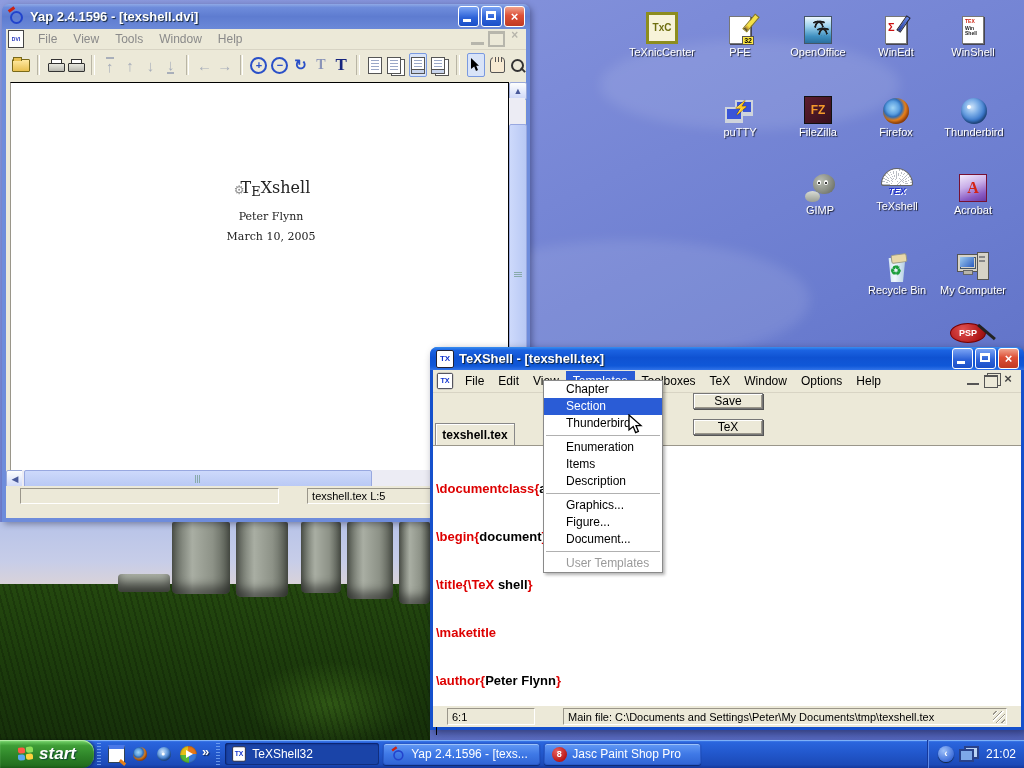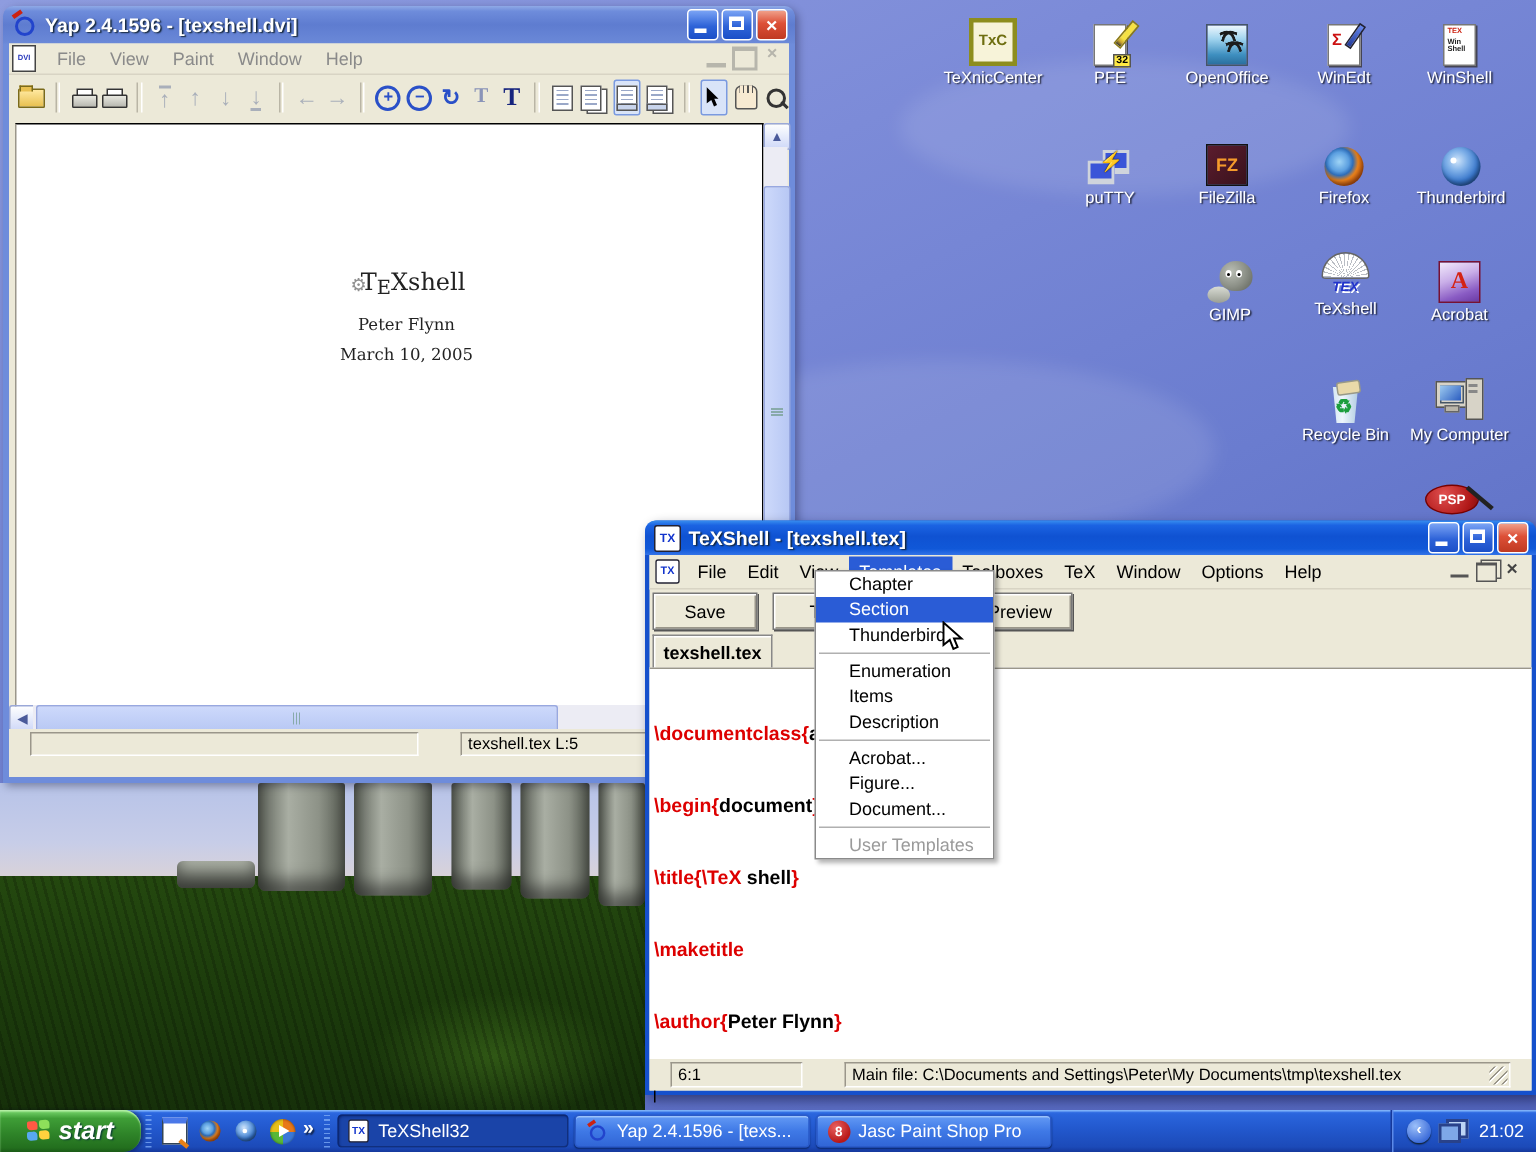--- a/index.html
+++ b/index.html
@@ -188,21 +188,21 @@
   .txs-logo{width:16px;height:16px;background:#fff;border:1px solid #223;border-radius:2px;
      color:#1133cc;font-size:8px;font-weight:bold;text-align:center;line-height:15px;}
   #txs-menubar{height:22px;border-bottom:1px solid #d8d4c4;font-size:12px;}
   #txs-menubar .mi{padding:3px 7px;color:#000;}
   #txs-menubar .mi.hl{background:#2a5cd6;color:#fff;}
   .mdi-ctl{margin-left:auto;display:flex;gap:5px;padding-right:6px;}
   .mdi-ctl i{width:12px;height:10px;position:relative;}
   .mdi-ctl .g1{border-bottom:2px solid #555;height:8px;}
   .mdi-ctl .g2{border:1px solid #555;border-top-width:2px;box-shadow:3px -2px 0 -1px #ece9d8,3px -2px 0 0 #555;}
   .mdi-ctl .g3::before{content:"×";position:absolute;top:-4px;left:1px;color:#444;font-weight:bold;font-size:13px;}
-  #txs-toolbar{height:29px;display:flex;align-items:center;gap:10px;padding-left:2px;}
+  #txs-toolbar{height:29px;display:flex;align-items:center;gap:10px;padding-left:2px;flex-direction:column;}
   .xbtn{width:68px;height:23px;background:#ece9d8;border:1px solid #777;
      box-shadow:inset 1px 1px 0 #fff,inset -1px -1px 0 #9a968a,1px 1px 0 #555;
      font-size:12px;display:flex;align-items:center;justify-content:center;}
   #txs-tabrow{height:23px;border-bottom:1px solid #fff;position:relative;}
   .tab{position:absolute;left:2px;top:1px;width:78px;height:22px;background:#ece9d8;
      border:1px solid #888;border-bottom:none;box-shadow:inset 1px 1px 0 #fff;
      font-size:12px;font-weight:bold;display:flex;align-items:center;justify-content:center;}
   #txs-editor{position:absolute;left:3px;top:98px;right:3px;bottom:24px;background:#fff;border-top:1px solid #9a968a;
      font-size:13px;font-weight:bold;line-height:16px;padding:3px 0 0 3px;white-space:pre;}
   .cm{color:#dd0000;} .ar{color:#000;}
@@ -419,21 +419,21 @@
           <div class="glyph-close">×</div>
         </div>
     </div>
   </div>
   <div class="frame"></div>
 
   <div class="menubar" id="yap-menubar">
     <div class="dvi-pageicon">DVI</div>
     <span class="mi">File</span>
     <span class="mi">View</span>
-    <span class="mi">Paint</span>
+    <span class="mi">Tools</span>
     <span class="mi">Window</span>
     <span class="mi">Help</span>
     <div class="dim-ctl">
       <i class="g1"></i>
       <i class="g2"></i>
       <i class="g3"></i>
     </div>
   </div>
 
   <div id="yap-toolbar">
@@ -610,21 +610,21 @@
 
 <div class="abs" id="dropdown">
   <div class="dd">Chapter</div>
   <div class="dd hl">Section</div>
   <div class="dd">Thunderbird</div>
   <div class="ddsep"></div>
   <div class="dd">Enumeration</div>
   <div class="dd">Items</div>
   <div class="dd">Description</div>
   <div class="ddsep"></div>
-  <div class="dd">Acrobat...</div>
+  <div class="dd">Graphics...</div>
   <div class="dd">Figure...</div>
   <div class="dd">Document...</div>
   <div class="ddsep"></div>
   <div class="dd disabled">User Templates</div>
 </div>
 
 <div class="abs" id="cursor">
   <svg width="15" height="22" viewBox="0 0 15 22">
     <polygon points="1,1 1,16 5.2,12.6 7.6,18.6 10.4,17.4 8,11.6 13,11.6" fill="#fff" stroke="#000" stroke-width="1.3"></polygon>
   </svg>

